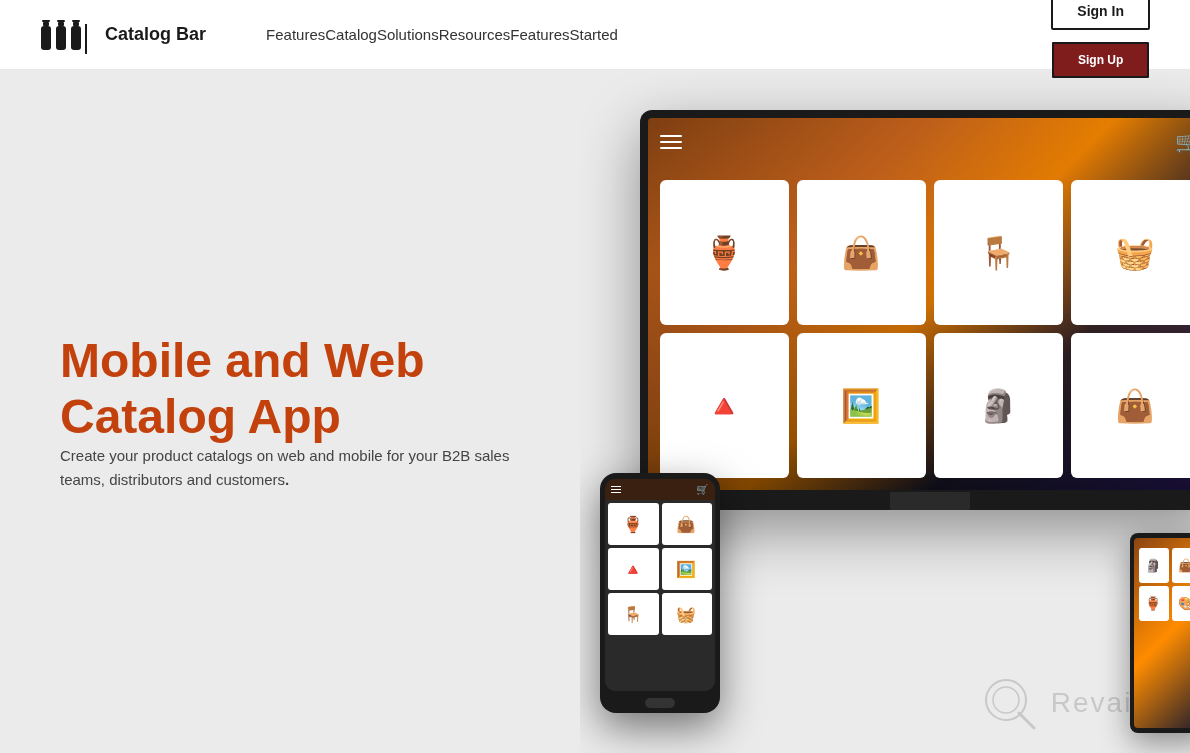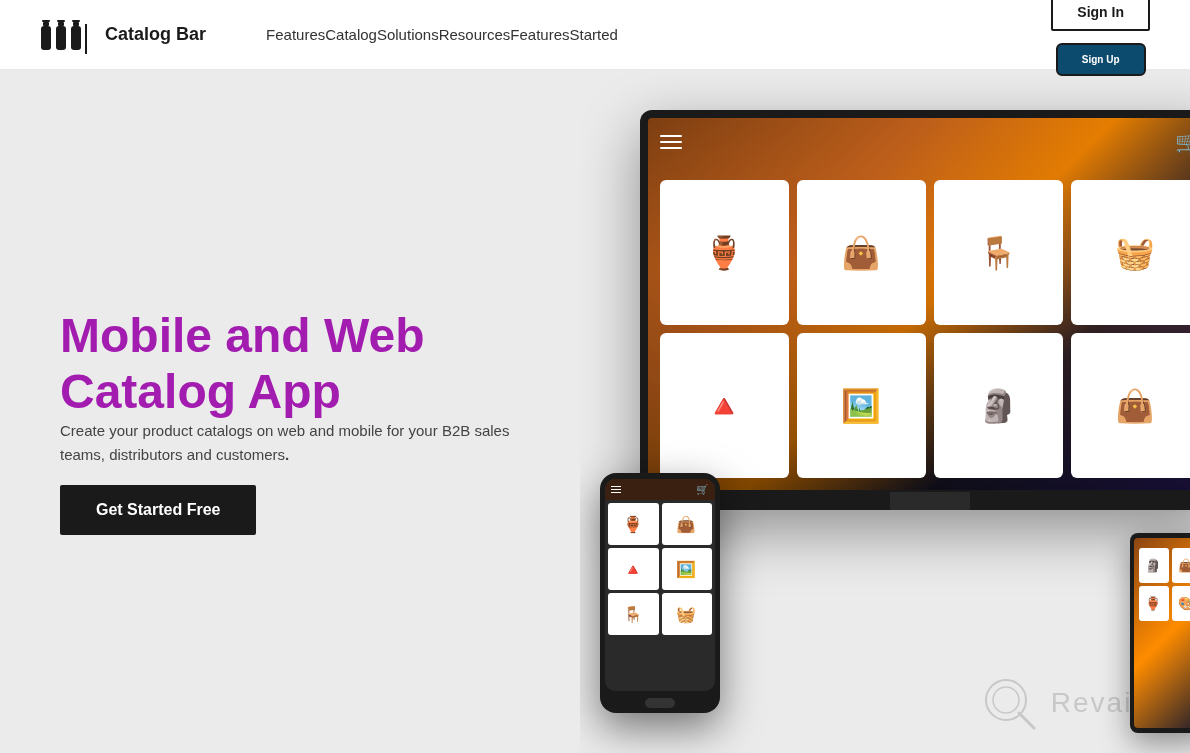--- a/index.html
+++ b/index.html
@@ -62,26 +62,26 @@
       background: transparent;
       color: #1a1a1a;
       font-size: 14px;
       font-weight: 600;
       cursor: pointer;
       border-radius: 2px;
     }
     .btn-signup {
       padding: 9px 24px;
       border: 2px solid #1a1a1a;
-      background: #0c4a6e;
+      background: #7f1d1d;
       color: #fff;
-      font-size: 10px;
+      font-size: 12px;
       font-weight: 600;
       cursor: pointer;
-      border-radius: 6px;
+      border-radius: 1px;
     }
 
     
     .hero {
       display: flex;
       height: 683px;
       background: #ebebeb;
       position: relative;
       overflow: hidden;
     }
@@ -92,21 +92,21 @@
       padding: 80px 60px 60px 60px;
       display: flex;
       flex-direction: column;
       justify-content: center;
       position: relative;
       z-index: 5;
     }
     .hero-title {
       font-size: 48px;
       font-weight: 800;
-      color: #a21caf;
+      color: #c2410c;
       line-height: 1.15;
     }
     .hero-subtitle {
       font-size: 15px;
       color: #444;
       line-height: 1.6;
       margin-bottom: 18px;
       max-width: 500px;
     }
     .hero-subtitle strong {
@@ -398,21 +398,20 @@
   </div>
 </nav>
 
 <section class="hero">
 
   <div class="hero-left">
     <h1 class="hero-title">Mobile and Web Catalog App</h1>
     <p class="hero-subtitle">
       <span>Create your product catalogs on web and mobile for your B2B sales teams, distributors and customers</span><strong>.</strong>
     </p>
-    <button class="btn-cta">Get Started Free</button>
   </div>
 
   <div class="hero-right">
 
     <div class="desktop-mockup">
       <div class="desktop-screen">
         <div class="desktop-screen-overlay"></div>
 
         <div class="desktop-nav">
           <div class="hamburger-icon">

